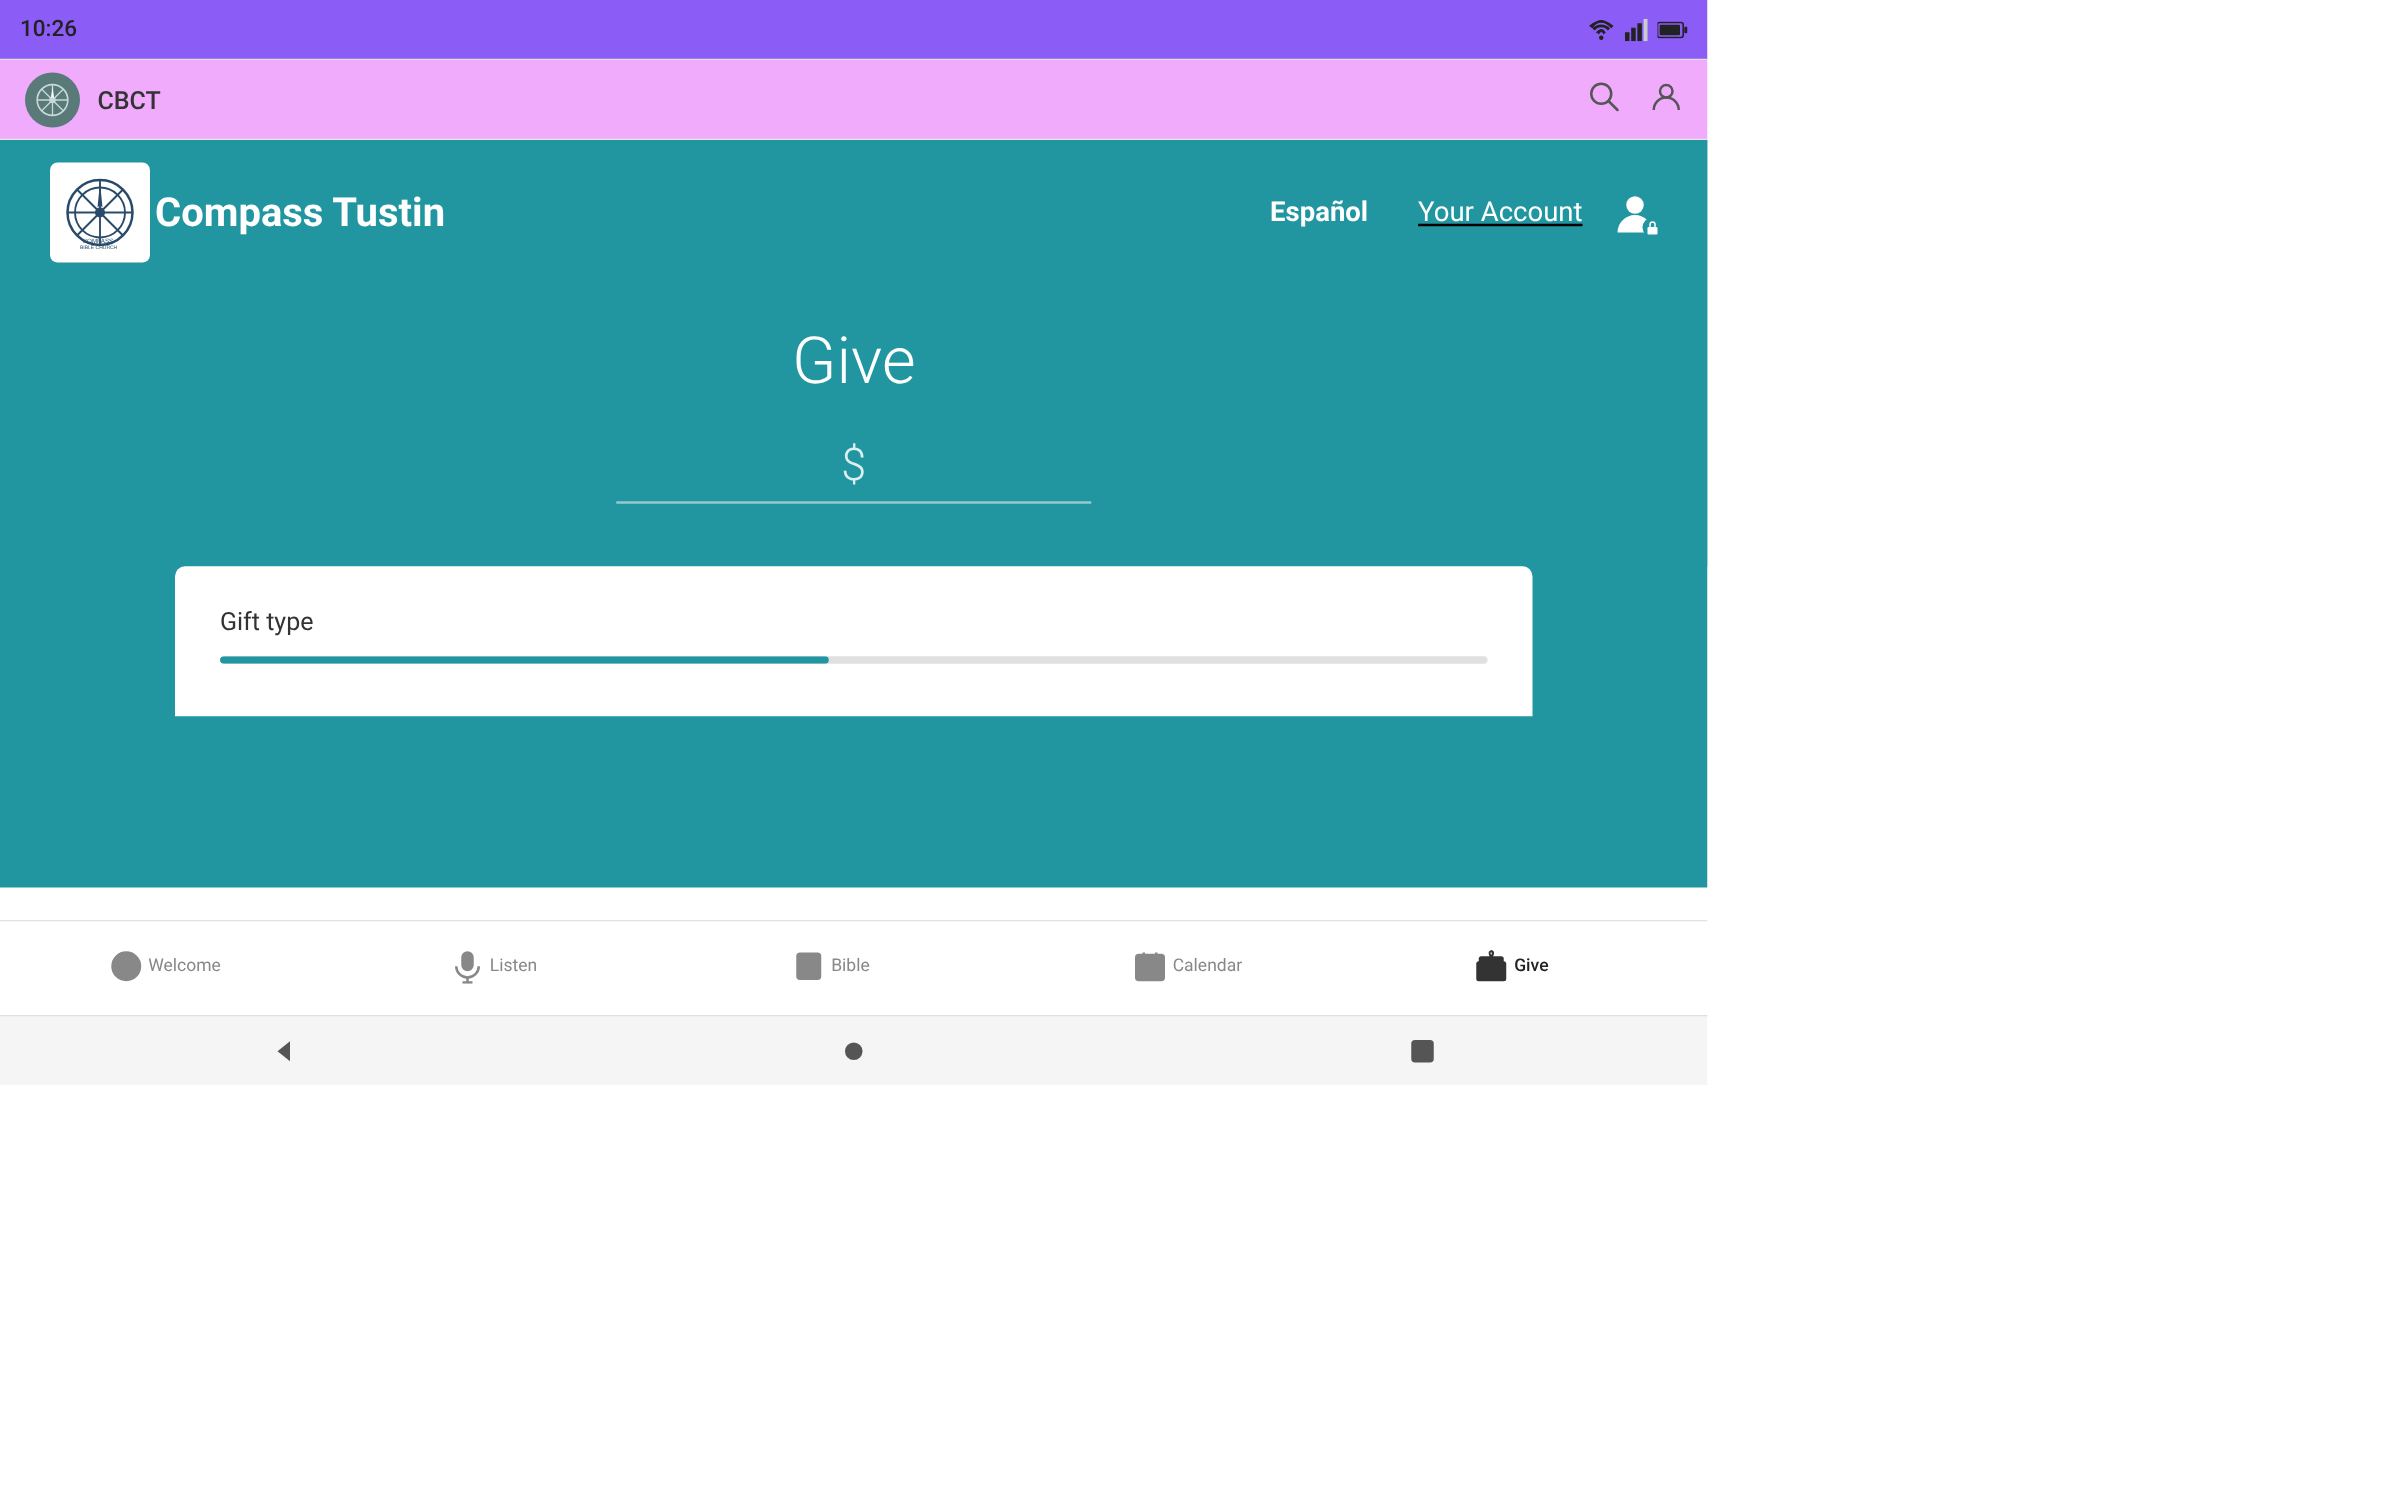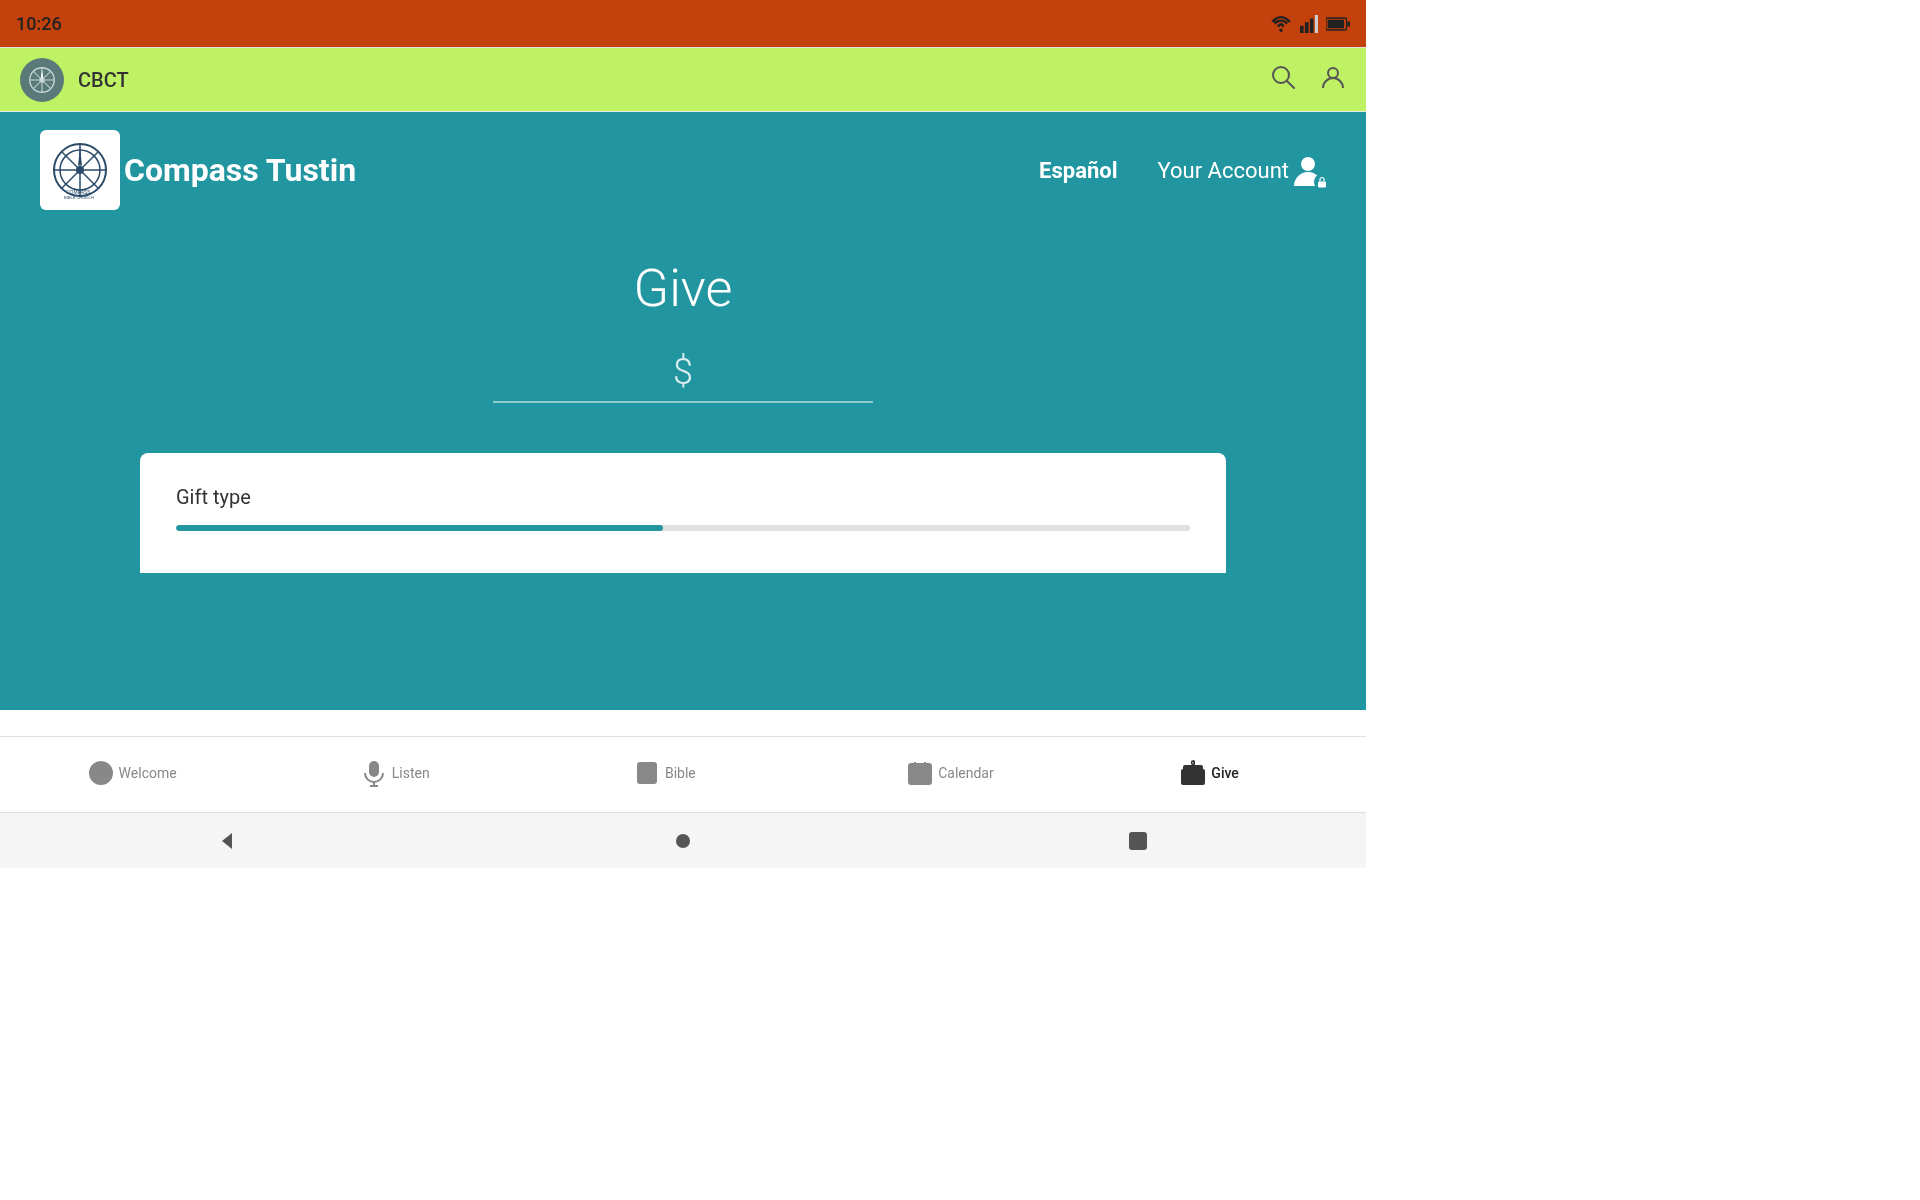--- a/index.html
+++ b/index.html
@@ -11,42 +11,42 @@
       overflow: hidden;
       position: relative;
     }
 
     
     .status-bar {
       display: flex;
       align-items: center;
       justify-content: space-between;
       height: 48px;
-      background: #c2410c;
+      background: #8b5cf6;
       padding: 0 16px;
       border-bottom: 1px solid #e0e0e0;
     }
     .status-time {
       font-size: 18px;
       font-weight: 500;
       color: #222;
     }
     .status-icons {
       display: flex;
       align-items: center;
       gap: 8px;
     }
 
     
     .app-bar {
       display: flex;
       align-items: center;
       justify-content: space-between;
       height: 64px;
-      background: #bef264;
+      background: #f0abfc;
       padding: 0 20px;
       border-bottom: 1px solid #e8e8e8;
       text-align: right;
     }
     .app-bar-left {
       display: flex;
       align-items: center;
       gap: 14px;
     }
     .app-logo-circle {
@@ -126,22 +126,23 @@
     .espanol-link {
       font-size: 22px;
       color: #fff;
       cursor: pointer;
       text-decoration: none;
       font-weight: bold;
     }
     .your-account {
       display: flex;
       align-items: center;
-      gap: 1px;
+      gap: 24px;
       cursor: pointer;
+      text-decoration: underline;
     }
     .your-account-text {
       font-size: 22px;
       color: #fff;
     }
     .account-icon-wrap {
       position: relative;
       display: inline-flex;
     }
     .account-icon-wrap svg {

